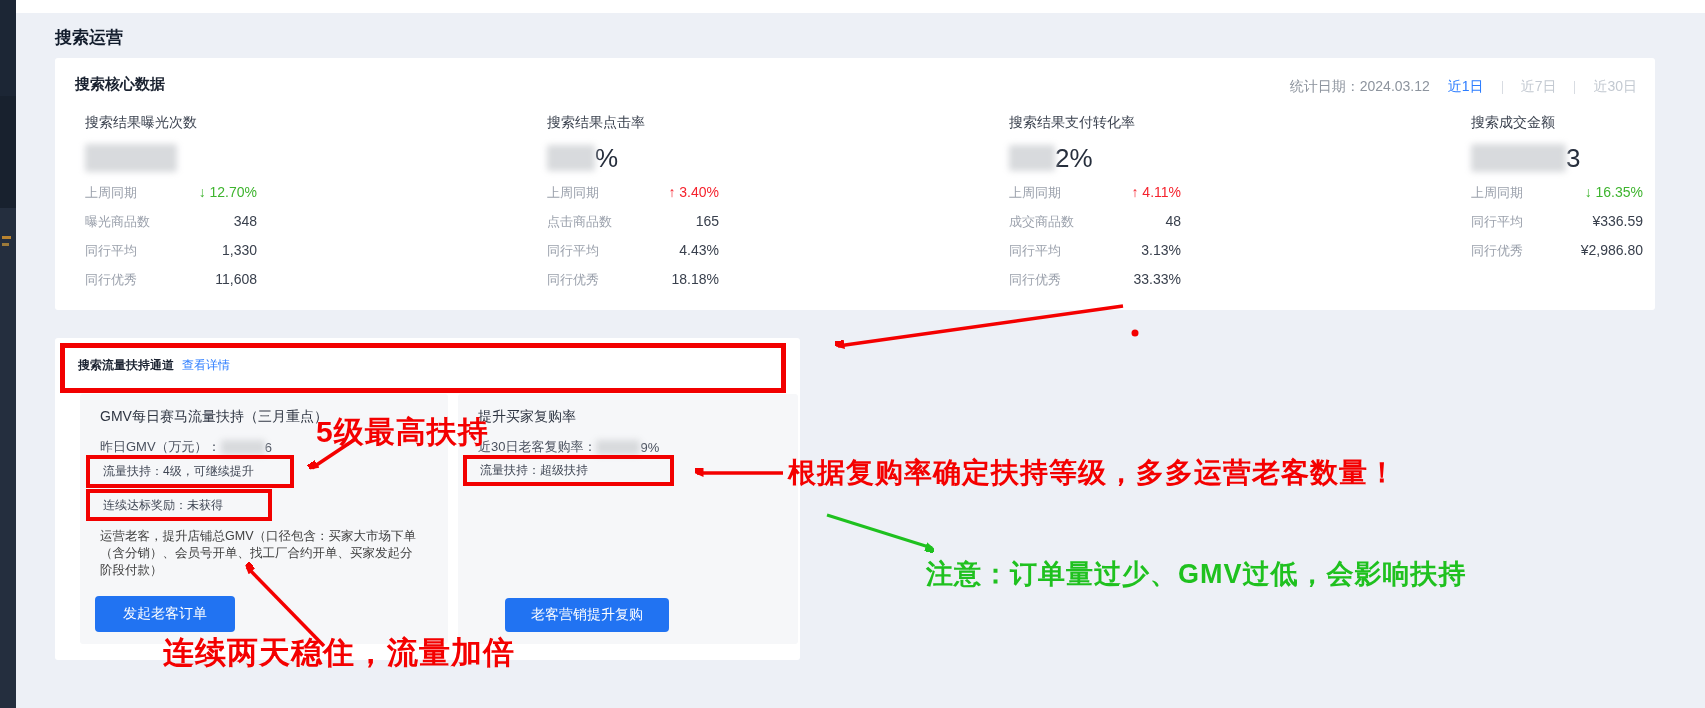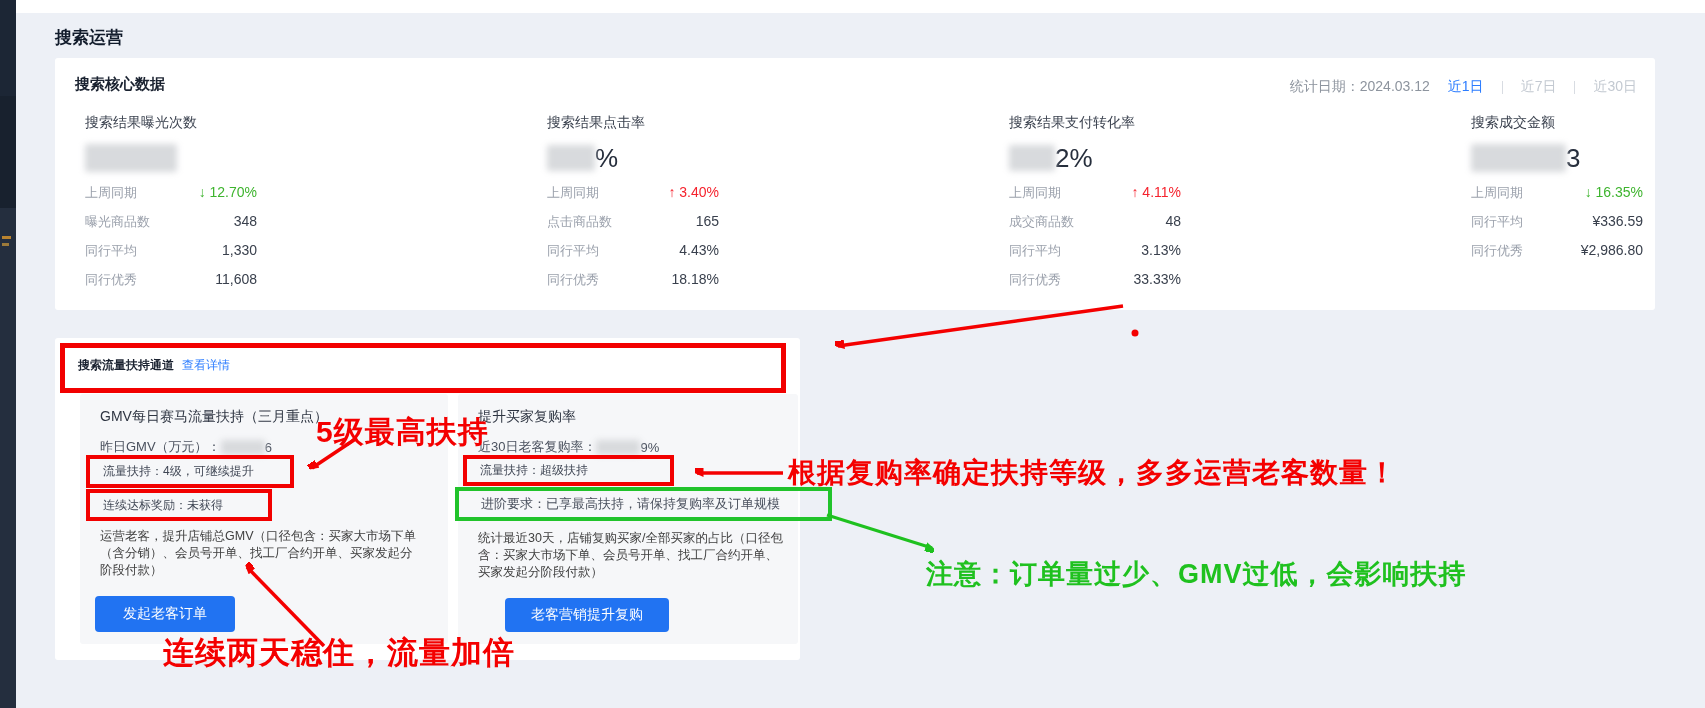--- a/index.html
+++ b/index.html
@@ -216,24 +216,20 @@
     <div class="inner-card ic2">
       <div class="ic-title">提升买家复购率</div>
       <div class="ic-line" style="top:44px">
         <span>近30日老客复购率：</span>
         <span class="redact" style="width:44px;height:15px;"></span>
         <span>9%</span>
       </div>
       <div class="ic-box" style="left:5px;top:61px;width:190px;height:23px;">
         <span>流量扶持：超级扶持</span>
       </div>
-      <div class="green-box" style="left:-3px;top:93px;width:347px;height:26px;">
-        <span>进阶要求：已享最高扶持，请保持复购率及订单规模</span>
-      </div>
-      <div class="ic-para" style="top:136px;width:312px;">统计最近30天，店铺复购买家/全部买家的占比（口径包含：买家大市场下单、会员号开单、找工厂合约开单、买家发起分阶段付款）</div>
       <button class="btn" style="left:47px;top:204px;width:164px;height:34px;">老客营销提升复购</button>
     </div>
   </section>
 
   <div class="ann" style="left:316px;top:412px;font-size:30px;">5级最高扶持</div>
   <div class="ann" style="left:788px;top:454px;font-size:28px;">根据复购率确定扶持等级，多多运营老客数量！</div>
   <div class="ann green" style="left:926px;top:556px;font-size:27px;">注意：订单量过少、GMV过低，会影响扶持</div>
   <div class="ann" style="left:163px;top:632px;font-size:31px;">连续两天稳住，流量加倍</div>
 
   <svg class="arrows" viewBox="0 0 1705 708">

